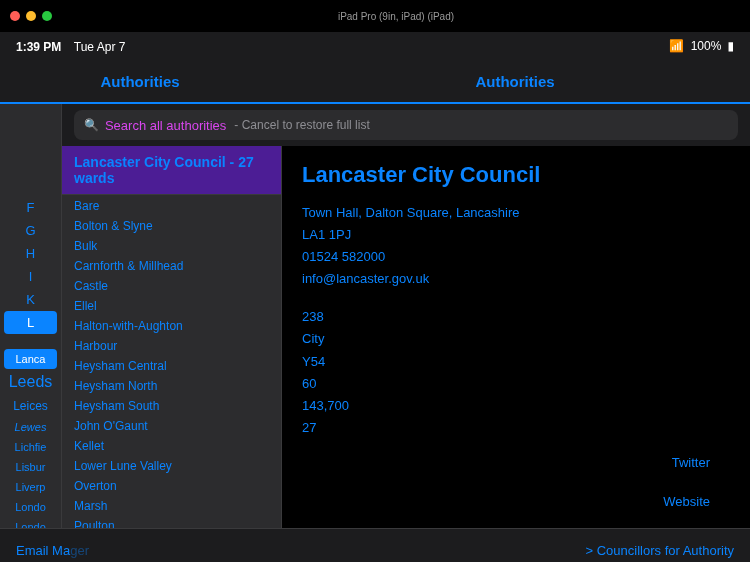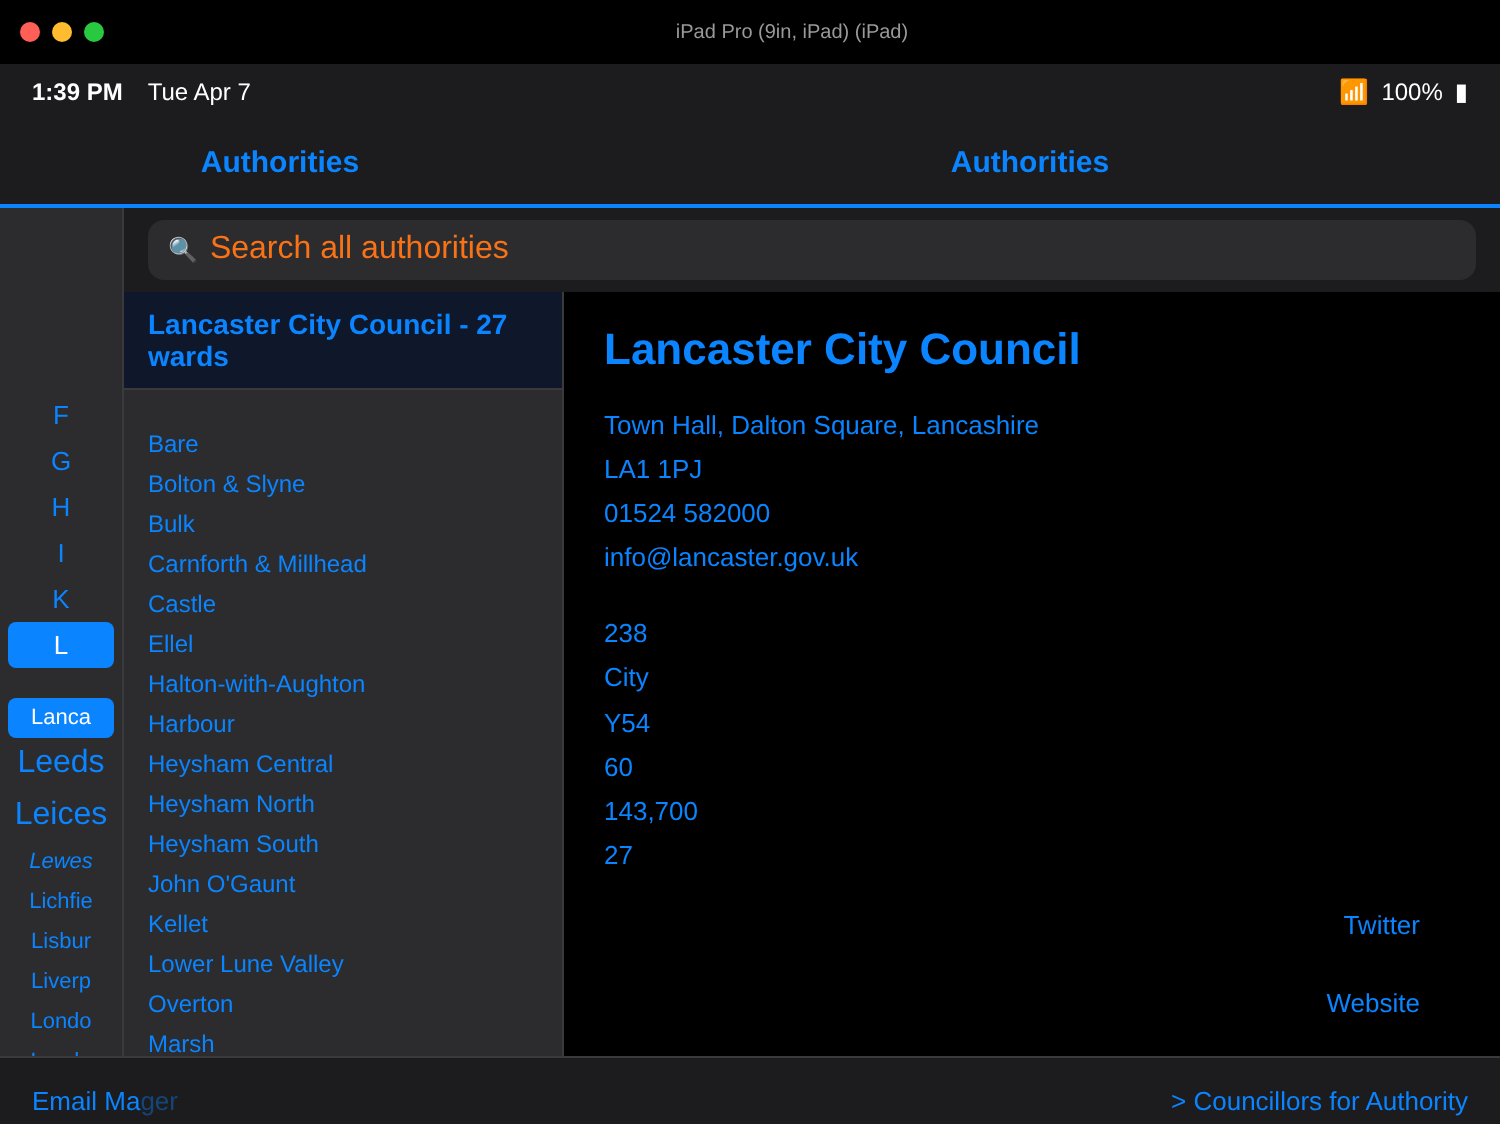--- a/index.html
+++ b/index.html
@@ -93,34 +93,34 @@
     
     .council-panel {
       width: 220px;
       background: #2c2c2e;
       border-right: 1px solid #3a3a3c;
       display: flex;
       flex-direction: column;
     }
 
     .council-header {
-      background: #0f172a;
+      background: #4c1d95;
       padding: 8px 12px;
       border-bottom: 1px solid #3a3a3c;
     }
     .council-header-title {
       color: #0a84ff;
       font-size: 14px;
       font-weight: 600;
     }
 
     .wards-list {
       flex: 1;
       overflow-y: auto;
-      padding: 17px 0;
+      padding: 1px 0;
     }
     .ward-item {
       color: #0a84ff;
       font-size: 12px;
       padding: 3px 12px;
       cursor: pointer;
     }
 
     
     .tab-bar-top {
@@ -270,38 +270,39 @@
     <div class="tab-section-right">
       <span class="tab-label">Authorities</span>
     </div>
   </div>
 
   <div style="display:flex;flex-direction:row;background:#1c1c1e;flex-shrink:0;">
     <div style="width:62px;background:#2c2c2e;border-right:1px solid #3a3a3c;"></div>
     <div style="flex:1;padding:6px 12px;">
       <div class="search-bar">
         <span style="color:#8e8e93;font-size:12px;">🔍</span>
-        <span style="color:#f97316;font-size:16px;">Search all authorities</span>
+        <span style="color:#d946ef;font-size:13px;">Search all authorities</span>
+        <span style="color:#8e8e93;font-size:12px;margin-left:2px;">- Cancel to restore full list</span>
       </div>
     </div>
   </div>
 
   <div class="content-columns">
 
     <div class="left-sidebar">
       <div class="alpha-item">F</div>
       <div class="alpha-item">G</div>
       <div class="alpha-item">H</div>
       <div class="alpha-item">I</div>
       <div class="alpha-item">K</div>
       <div class="alpha-item selected">L</div>
 
       <div class="alpha-item" style="font-size:11px;margin-top:15px;color:#0a84ff;background:#0a84ff;color:#fff;border-radius:4px;margin-left:4px;margin-right:4px;width:calc(100% - 8px);">Lanca</div>
       <div class="alpha-item" style="font-size:16px;">Leeds</div>
-      <div class="alpha-item" style="font-size:16px;">Leices</div>
+      <div class="alpha-item" style="font-size:12px;">Leices</div>
       <div class="alpha-item" style="font-size:11px;font-style:italic;">Lewes</div>
       <div class="alpha-item" style="font-size:11px;">Lichfie</div>
       <div class="alpha-item" style="font-size:11px;">Lisbur</div>
       <div class="alpha-item" style="font-size:11px;">Liverp</div>
       <div class="alpha-item" style="font-size:11px;">Londo</div>
       <div class="alpha-item" style="font-size:11px;">Londo</div>
       <div class="alpha-item" style="font-size:11px;">Londo</div>
     </div>
 
     <div class="council-panel">

